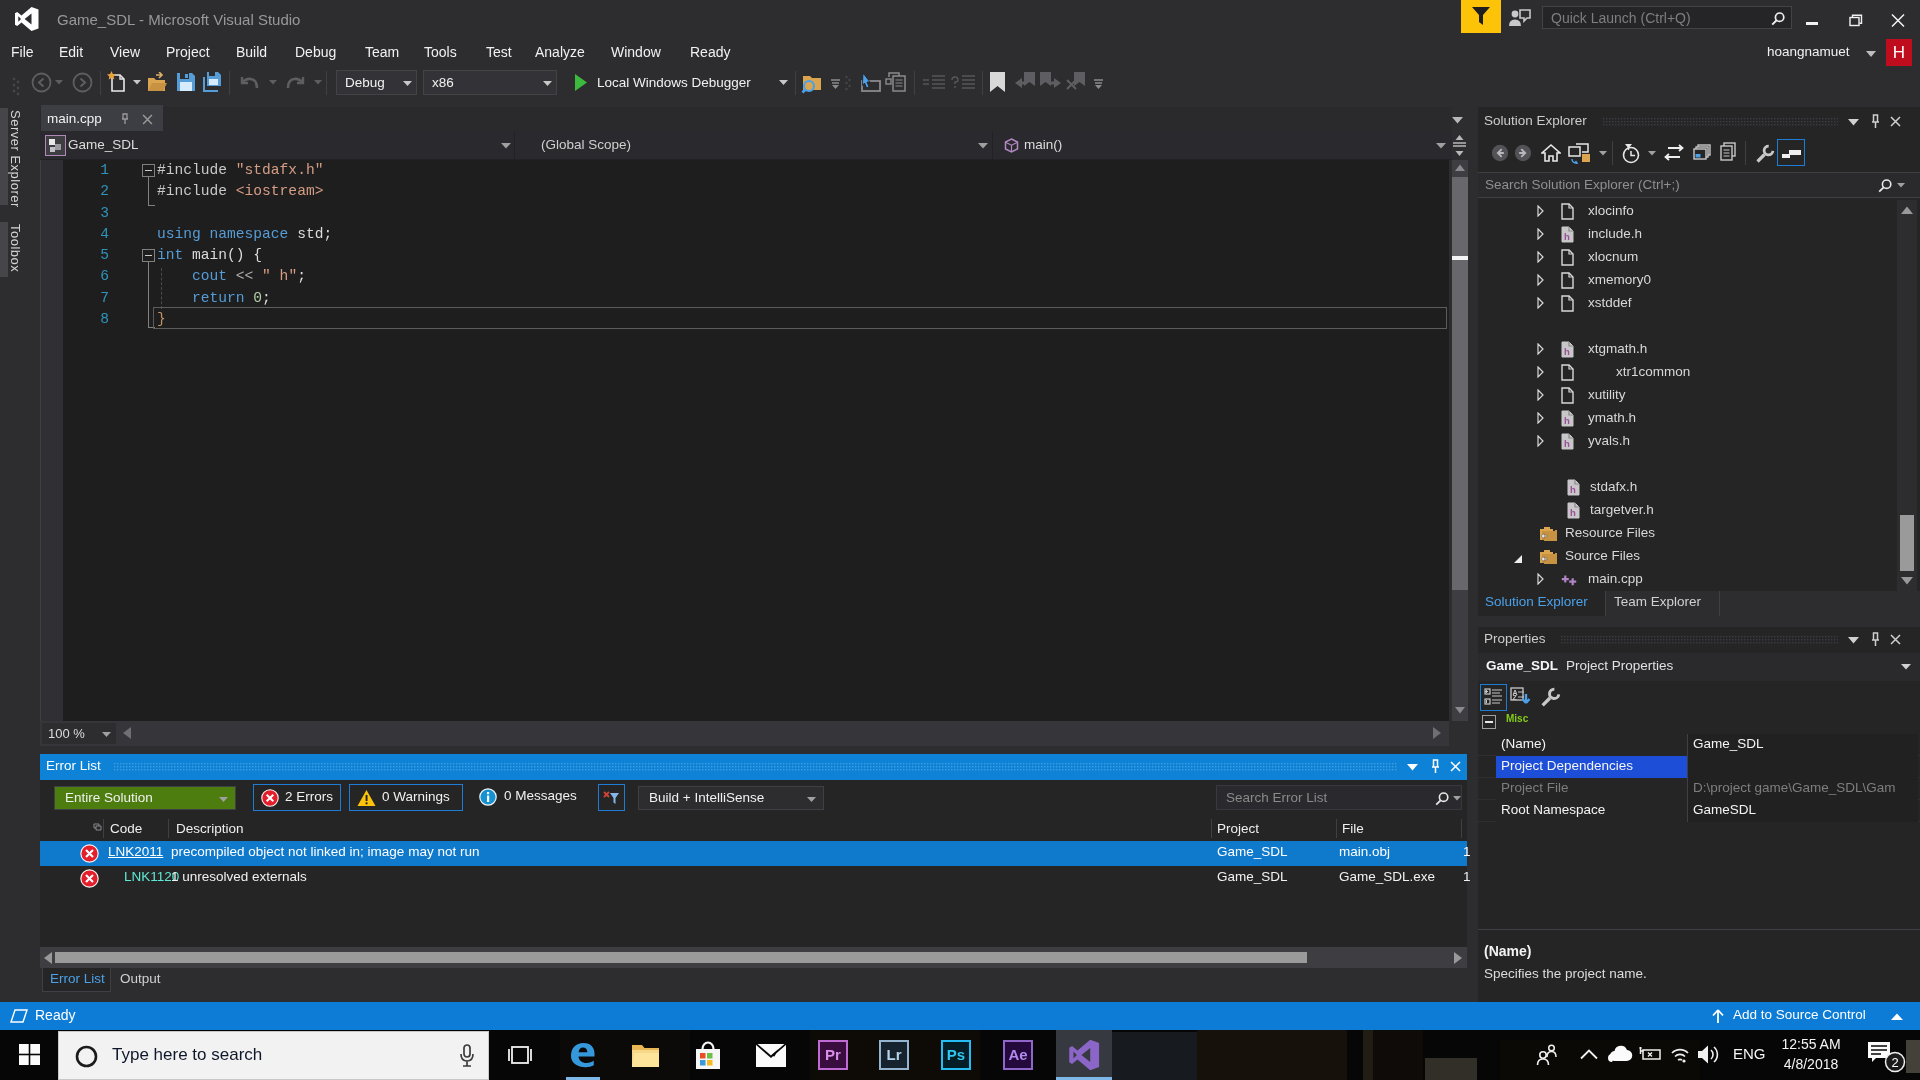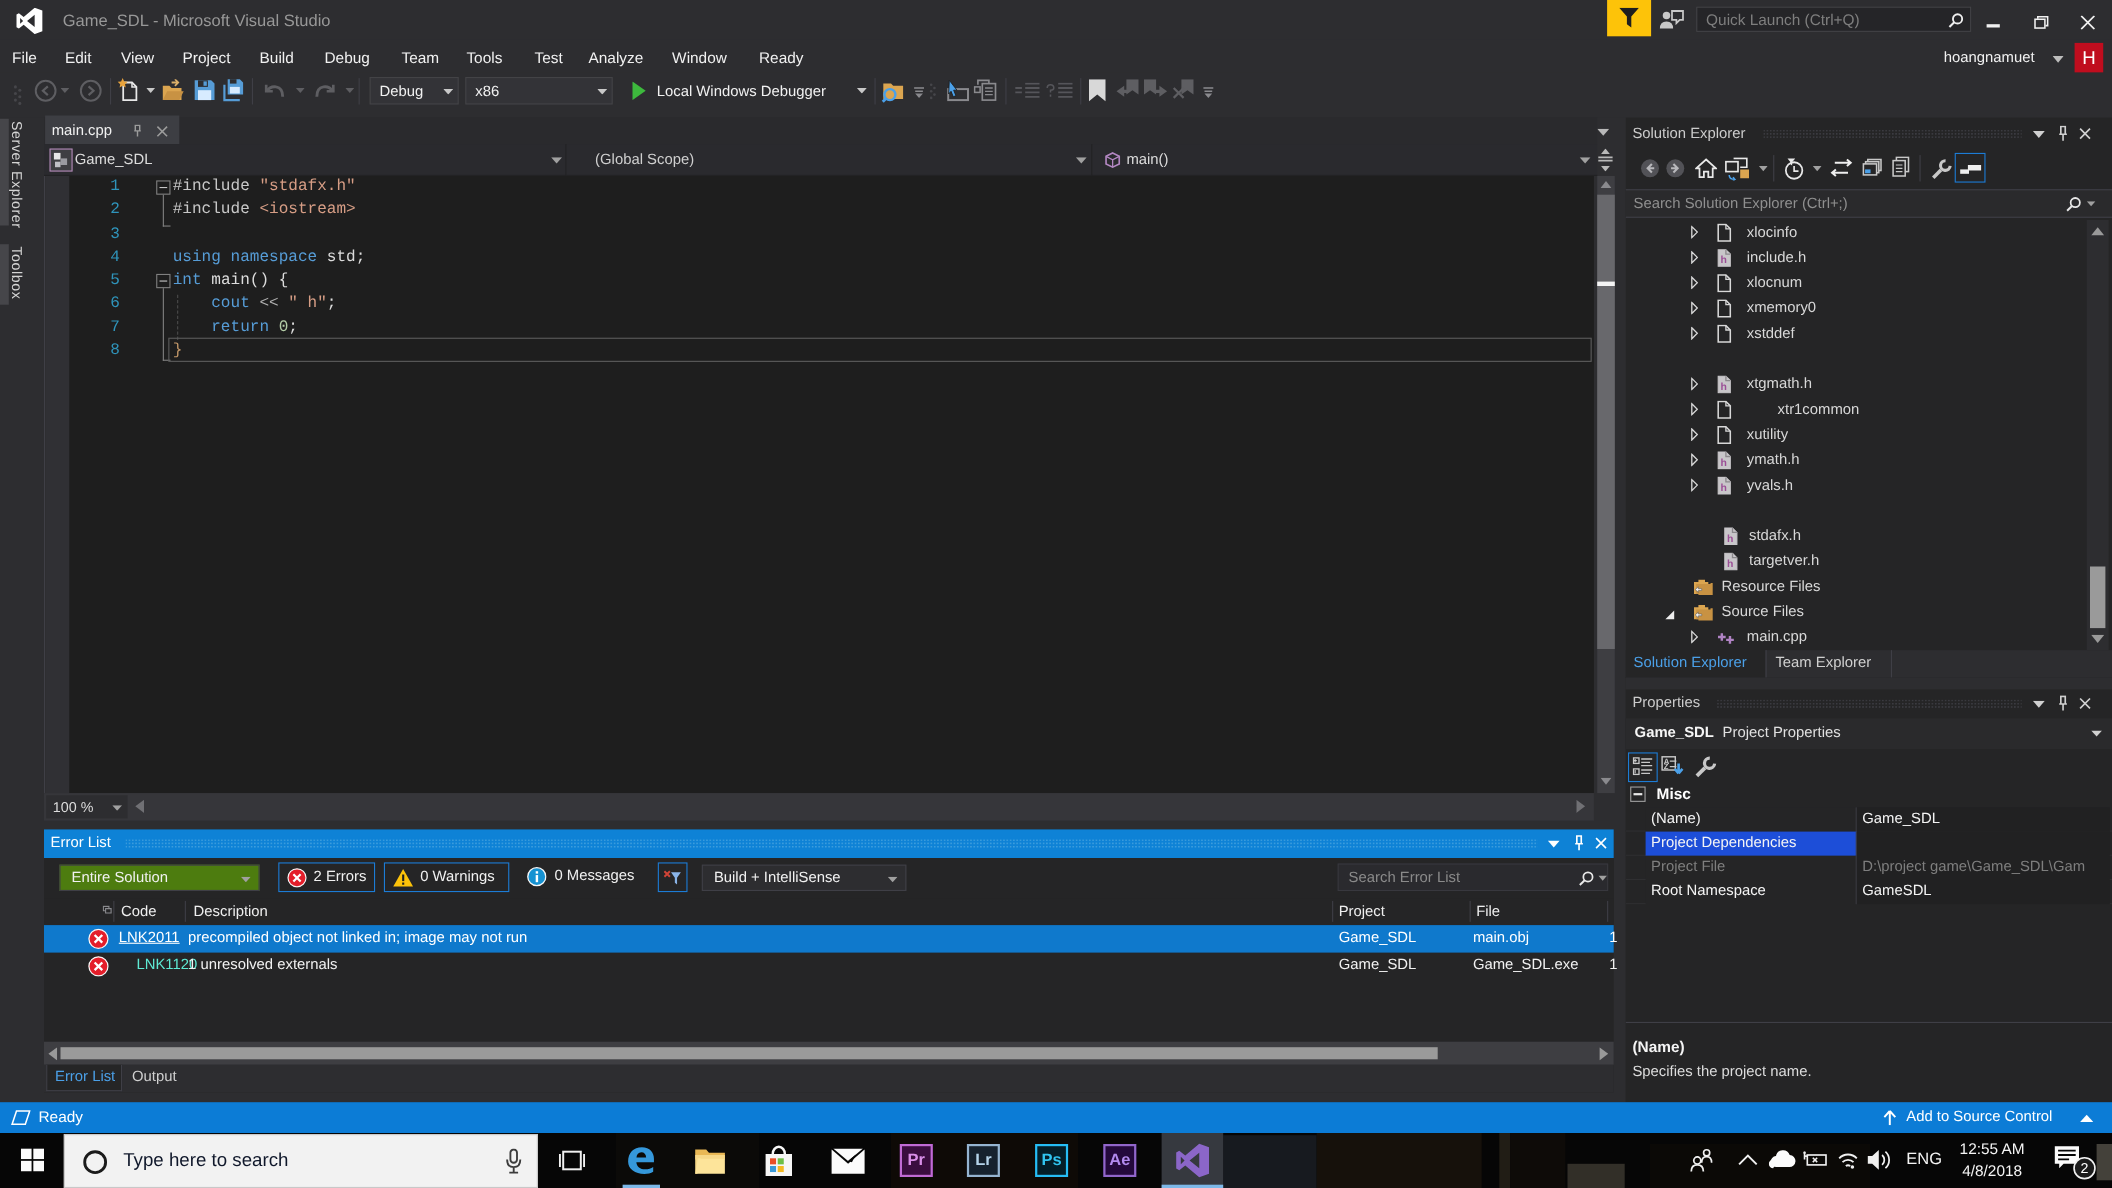--- a/index.html
+++ b/index.html
@@ -766,21 +766,21 @@
         <svg class="abs" style="left:62px;top:3px" width="22" height="22" viewBox="0 0 21 21">
           <path d="M2.5 18.5 L9.5 11.5" stroke="#c8c8c8" stroke-width="3.2"></path>
           <circle cx="13.5" cy="7.5" r="4.4" fill="none" stroke="#c8c8c8" stroke-width="2.8" stroke-dasharray="20 7.65" transform="rotate(5 13.5 7.5)"></circle>
         </svg>
       </div>
 
       <div class="abs" style="left:0;top:85px;width:442px;height:23px;">
         <div class="abs" style="left:4px;top:3px;width:14px;height:14px;border:1px solid #a0a0a0;">
           <div class="abs" style="left:2px;top:5px;width:8px;height:1.5px;background:#e8e8e8;"></div>
         </div>
-        <div class="abs" style="left:28px;top:1px;font-size:14px;color:#ffffff;font-weight:bold;">Misc</div>
+        <div class="abs" style="left:28px;top:1px;font-size:10px;color:#84cc16;font-weight:bold;">Misc</div>
       </div>
       <div class="abs" id="propgrid" style="left:0;top:107px;width:442px;height:90px;font-size:13.5px;">
           <div class="abs" style="left: 0px; top: 0px; width: 442px; height: 22px; border-bottom: 1px solid rgb(47, 47, 49);">
             <div class="abs" style="left:18px;top:0;width:192px;height:22px;background:#252526;border-right:1px solid #3f3f46;">
               <div class="abs" style="left:5px;top:2px;color:#f4f4f4;white-space:nowrap;">(Name)</div>
             </div>
             <div class="abs" style="left:210px;top:0;width:230px;height:22px;background:#212122;">
               <div class="abs" style="left:5px;top:2px;color:#f4f4f4;white-space:nowrap;">Game_SDL</div>
             </div>
           </div>

